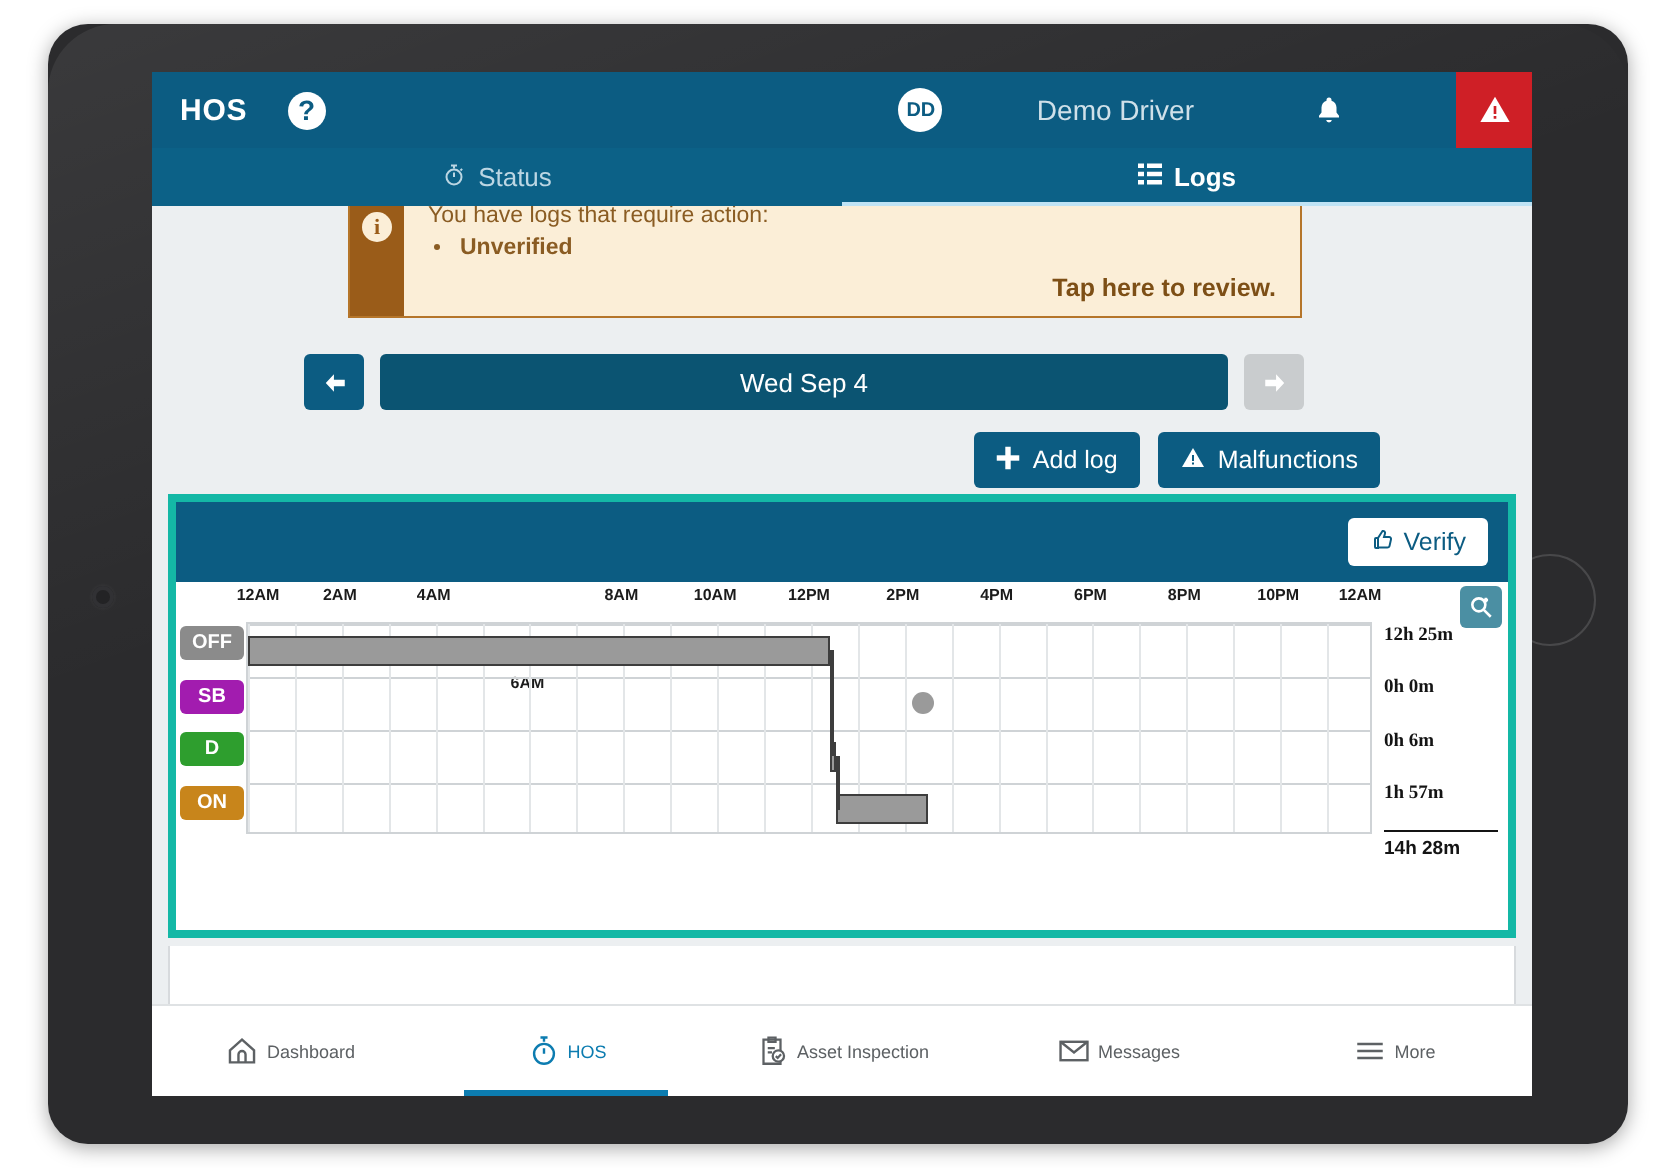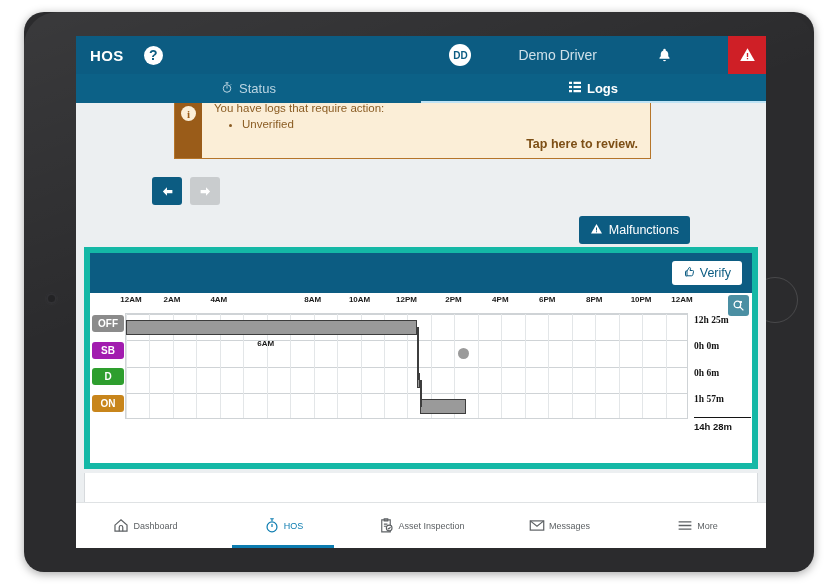--- a/index.html
+++ b/index.html
@@ -132,21 +132,21 @@
   .alert-ico {
     width: 15px; height: 15px; border-radius: 50%;
     background: #fbeed7; color: #9a5c19;
     font-size: 11px; font-weight: bold; font-family: "Liberation Serif", serif;
     display: flex; align-items: center; justify-content: center;
   }
   .alert-body {
     flex: 1; position: relative; padding: 10px 28px 0 12px;
     color: #8a5c23; font-size: 11.5px;
   }
-  .alert-body ul { margin: 4px 0 0 28px; }
+  .alert-body ul { margin: 4px 0 0 16px; font-weight: bold; }
   .alert-body li { font-size: 11.5px; }
   .alert-cta {
     position: absolute; right: 12px; bottom: 7px;
     font-size: 12.5px; font-weight: bold; color: #7d4f16;
   }
 
   
   .date-nav {
     position: absolute; left: 76px; top: 74px;
     width: 500px; display: flex; align-items: center; gap: 8px;
@@ -176,21 +176,21 @@
     font-size: 12.5px; padding: 0 11px;
     display: flex; align-items: center; gap: 6px;
     font-family: "Liberation Sans", sans-serif;
   }
 
   
   .log-panel {
     position: absolute; left: 8px; top: 144px;
     width: 674px; height: 222px;
     background: #ffffff;
-    border: 6px solid #14b8a6;
+    border: 4px solid #14b8a6;
   }
   .panel-head {
     height: 40px; background: #0c5c82;
     display: flex; align-items: center; justify-content: flex-end;
     padding-right: 10px;
   }
   .verify-btn {
     height: 24px; border-radius: 3px; border: none;
     background: #ffffff; color: #0c5c82;
     font-size: 12.5px; padding: 0 11px;
@@ -347,28 +347,38 @@
           <div class="alert-cta">Tap here to review.</div>
         </div>
       </div>
 
       <div class="date-nav">
         <button class="nav-btn">
           <svg width="15" height="13" viewBox="0 0 24 24" fill="#ffffff">
             <path d="M11 4 3.5 12 11 20v-5h10v-6H11z"></path>
           </svg>
         </button>
+        <div class="date-pill">Wed Sep 4</div>
         <button class="nav-btn disabled">
           <svg width="15" height="13" viewBox="0 0 24 24" fill="#ffffff">
             <path d="M13 4l7.5 8L13 20v-5H3v-6h10z"></path>
           </svg>
         </button>
       </div>
 
       <div class="actions">
+        <button class="btn">
+          <span>
+            <svg width="12" height="12" viewBox="0 0 16 16" fill="#ffffff">
+              <rect x="6.2" y="0.5" width="3.6" height="15"></rect>
+                <rect x="0.5" y="6.2" width="15" height="3.6"></rect>
+            </svg>
+          </span>
+          <span>Add log</span>
+        </button>
         <button class="btn">
           <span>
             <svg width="13" height="12" viewBox="0 0 24 24" fill="#ffffff">
               <path d="M12 2 23 21H1L12 2z"></path>
                 <path d="M11 9h2v6h-2zM11 16.5h2v2h-2z" fill="#0c5c82"></path>
             </svg>
           </span>
           <span>Malfunctions</span>
         </button>
       </div>

